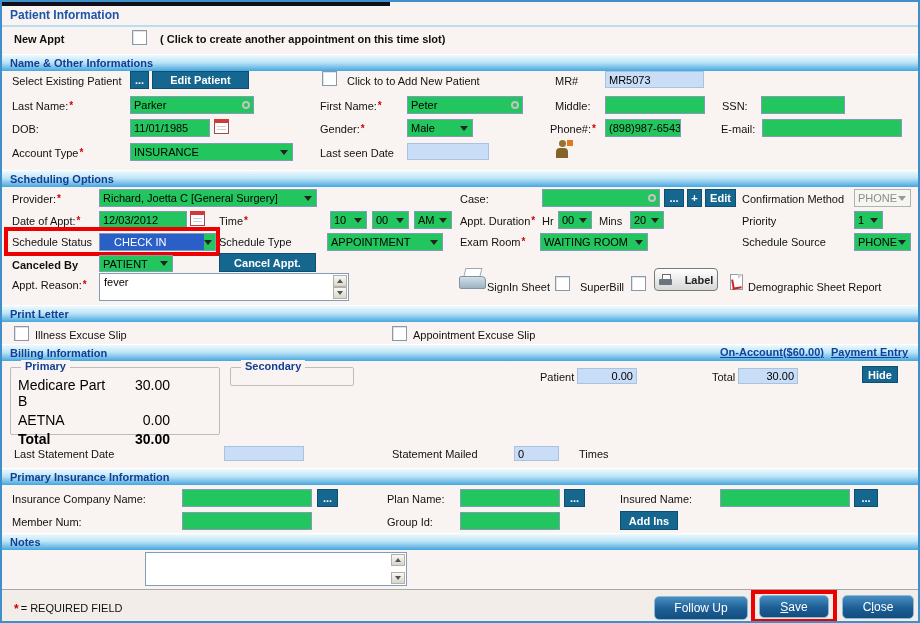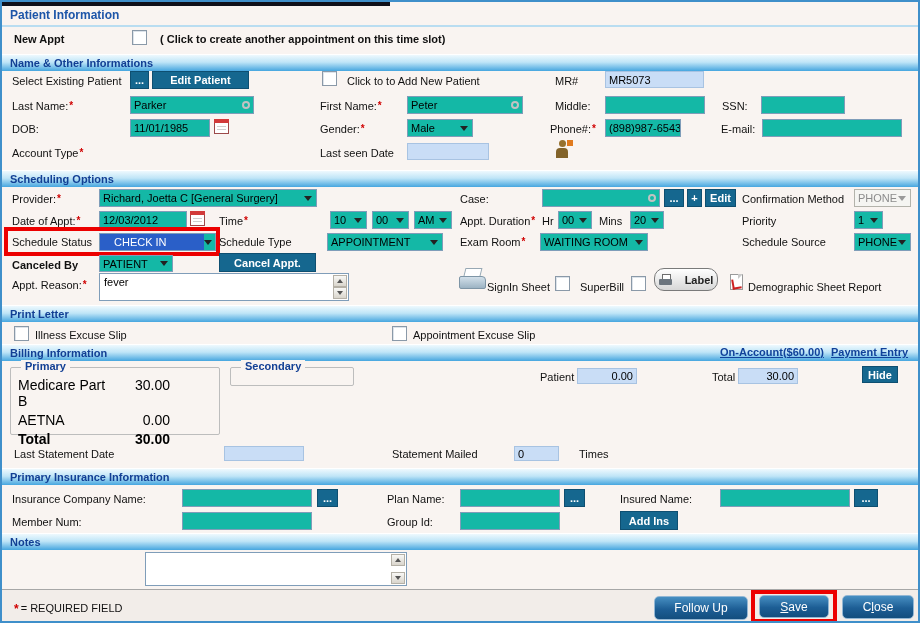--- a/index.html
+++ b/index.html
@@ -4,21 +4,21 @@
 <style>
   *{margin:0;padding:0;box-sizing:border-box}
   body{font-family:"Liberation Sans",sans-serif;background:#dfe3e8}
   #app{position:relative;width:920px;height:623px;background:#f9f4f1;border:2px solid #3f8fca;overflow:hidden;font-size:11px;color:#000}
   .abs{position:absolute}
   .lbl{font-size:11px;color:#111;white-space:nowrap}
   .b{font-weight:bold}
   .req::after{content:"*";color:#d00000;font-weight:bold;font-size:10px;vertical-align:top;margin-left:1px}
   .star{color:#d00000;font-weight:bold;font-size:12px;vertical-align:top;margin-right:2px}
   .hdr{left:0;right:0;height:17px;background:linear-gradient(180deg,#eef9fe 0%,#bfe5f7 45%,#46a6df 100%);border-top:1px solid #fff;color:#123f94;font-weight:bold;padding:2px 8px 0;font-size:11px}
-  .inp{position:absolute;background:#14b8a6;border:1px solid #7f9db9;height:18px;display:flex;align-items:center;padding:0 3px;font-size:11px;white-space:nowrap;overflow:hidden}
+  .inp{position:absolute;background:#22c55e;border:1px solid #7f9db9;height:18px;display:flex;align-items:center;padding:0 3px;font-size:11px;white-space:nowrap;overflow:hidden}
   .ro{background:#c9ddf6;border:1px solid #a8c3e2}
   .right{justify-content:flex-end}
   .ddt{flex:1;overflow:hidden;white-space:nowrap}
   .sel{background:#2a5fc8;color:#fff;align-self:stretch;display:flex;align-items:center;padding:0 14px}
   .arr{width:0;height:0;border-left:4px solid transparent;border-right:4px solid transparent;border-top:5px solid #222;margin-left:auto;margin-right:1px;flex:none}
   .dd-dis{background:#f5f5f2;border-color:#b3b3ab;color:#8c8c8c}
   .dd-dis .arr{border-top-color:#9a9a9a}
   .mag{width:8px;height:8px;border:2px solid #c2c2c2;border-radius:50%;margin-left:auto;flex:none}
   .cb{position:absolute;width:15px;height:15px;background:#fff;border:1px solid #8a99a8;box-shadow:inset 1px 1px 0 #dde3ea}
   .btn{position:absolute;background:#15678f;color:#fff;font-weight:bold;font-size:11px;display:flex;align-items:center;justify-content:center;border:1px solid #0e4f71;white-space:nowrap}
@@ -44,21 +44,21 @@
   .person .mark{position:absolute;right:0;top:0;width:6px;height:6px;background:#e07a1e}
   .printer{position:absolute;width:26px;height:21px}
   .printer::before{content:"";position:absolute;left:5px;top:0;width:15px;height:10px;background:#fff;border:1px solid #98a8b4;transform:skewX(-14deg)}
   .printer::after{content:"";position:absolute;left:0;bottom:0;width:25px;height:11px;background:linear-gradient(#d3e0ea,#9cb3c3);border:1px solid #7e95a6;border-radius:2px 4px 2px 2px}
   .mini-pr{position:relative;width:13px;height:11px;flex:none}
   .mini-pr::before{content:"";position:absolute;left:3px;top:0;width:7px;height:5px;background:#fff;border:1px solid #6d6d6d}
   .mini-pr::after{content:"";position:absolute;left:0;bottom:0;width:13px;height:6px;background:#6c757e;border-radius:1px}
   .pdf{position:absolute;width:13px;height:16px;background:#fff;border:1px solid #9a9a9a}
   .pdf::before{content:"";position:absolute;right:-1px;top:-1px;border-left:5px solid #c9c9c9;border-bottom:5px solid transparent}
   .pdf::after{content:"";position:absolute;left:1px;top:4px;width:7px;height:8px;border:2px solid #cc2222;border-right:none;border-top:none;transform:rotate(-10deg)}
-  .lblbtn{position:absolute;border:1px solid #7a7a7a;border-radius:10px;background:linear-gradient(#ffffff,#d7d7d7);display:flex;align-items:center;justify-content:center;gap:13px;font-weight:bold;font-size:11px;color:#222}
+  .lblbtn{position:absolute;border:1px solid #7a7a7a;border-radius:4px;background:linear-gradient(#ffffff,#d7d7d7);display:flex;align-items:center;justify-content:center;gap:13px;font-weight:bold;font-size:11px;color:#222}
   .footer{position:absolute;left:0;right:0;top:587px;bottom:0;background:#f2ede9;border-top:1px solid #a7a7a7}
 </style>
 </head>
 <body>
 
 <div id="app">
 
   <div class="abs" style="left:0;top:0;width:388px;height:4px;background:#10101a"></div>
   <div class="abs lbl b" style="left:8px;top:6px;font-size:12px;color:#1d55a8">Patient Information</div>
   <div class="abs" style="left:0;top:23px;width:100%;height:2px;background:#b9ddf1"></div>
@@ -111,20 +111,24 @@
   <span class="abs lbl req" style="left:548px;top:121px">Phone#:</span>
   <div class="inp" style="left:603px;top:117px;width:76px">
       <span>(898)987-6543</span>
     </div>
   <span class="abs lbl" style="left:719px;top:121px">E-mail:</span>
   <div class="inp" style="left:760px;top:117px;width:140px">
       <span></span>
     </div>
 
   <span class="abs lbl req" style="left:10px;top:145px">Account Type</span>
+  <div class="inp" style="left:128px;top:141px;width:163px">
+      <span class="ddt">INSURANCE</span>
+      <span class="arr"></span>
+    </div>
   <span class="abs lbl" style="left:318px;top:145px">Last seen Date</span>
   <div class="inp ro" style="left:405px;top:141px;width:82px;height:17px">
       <span></span>
     </div>
   <span class="person" style="left:552px;top:138px">
       <span class="mark"></span>
     </span>
 
   <div class="abs hdr" style="top:168px">Scheduling Options</div>
 

